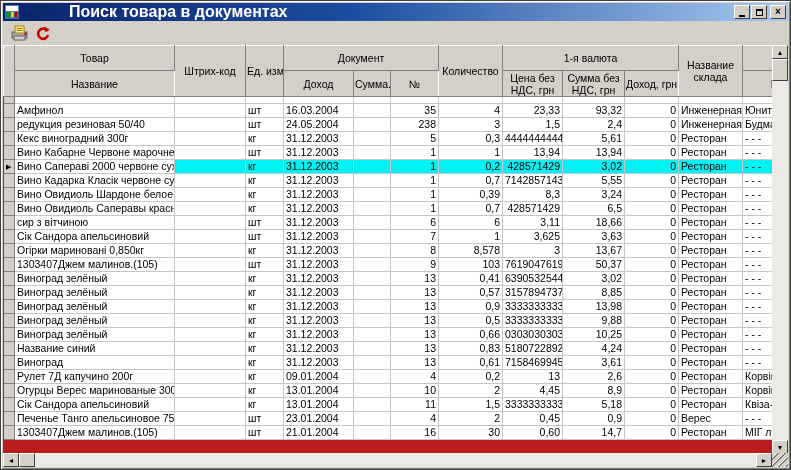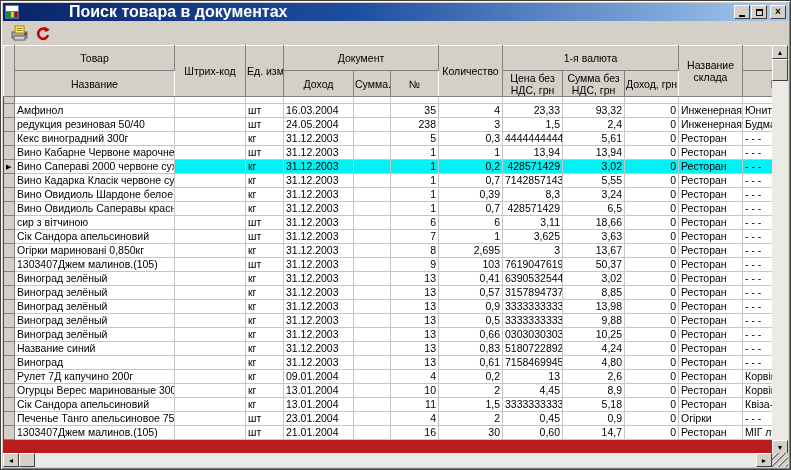--- a/index.html
+++ b/index.html
@@ -315,21 +315,21 @@
               <td class="">- - -</td>
             </tr>
             <tr>
               <td class="gutter"></td>
               <td class="name-cell">Огірки мариновані 0,850кг</td>
               <td class=""></td>
               <td class="">кг</td>
               <td class="">31.12.2003</td>
               <td class=""></td>
               <td class="num">8</td>
-              <td class="num">2,695</td>
+              <td class="num">8,578</td>
               <td class="num">3</td>
               <td class="num">13,67</td>
               <td class="num">0</td>
               <td class="">Ресторан</td>
               <td class="">- - -</td>
             </tr>
             <tr>
               <td class="gutter"></td>
               <td class="name-cell">1303407Джем малинов.(105)</td>
               <td class=""></td>
@@ -437,21 +437,21 @@
             <tr>
               <td class="gutter"></td>
               <td class="name-cell">Виноград</td>
               <td class=""></td>
               <td class="">кг</td>
               <td class="">31.12.2003</td>
               <td class=""></td>
               <td class="num">13</td>
               <td class="num">0,61</td>
               <td class="num">7158469945</td>
-              <td class="num">4,80</td>
+              <td class="num">3,61</td>
               <td class="num">0</td>
               <td class="">Ресторан</td>
               <td class="">- - -</td>
             </tr>
             <tr>
               <td class="gutter"></td>
               <td class="name-cell">Рулет 7Д капучино 200г</td>
               <td class=""></td>
               <td class="">кг</td>
               <td class="">09.01.2004</td>
@@ -499,21 +499,21 @@
               <td class="name-cell">Печенье Танго апельсиновое 75г</td>
               <td class=""></td>
               <td class="">шт</td>
               <td class="">23.01.2004</td>
               <td class=""></td>
               <td class="num">4</td>
               <td class="num">2</td>
               <td class="num">0,45</td>
               <td class="num">0,9</td>
               <td class="num">0</td>
-              <td class="">Огірки</td>
+              <td class="">Верес</td>
               <td class="">- - -</td>
             </tr>
             <tr>
               <td class="gutter"></td>
               <td class="name-cell">1303407Джем малинов.(105)</td>
               <td class=""></td>
               <td class="">шт</td>
               <td class="">21.01.2004</td>
               <td class=""></td>
               <td class="num">16</td>

